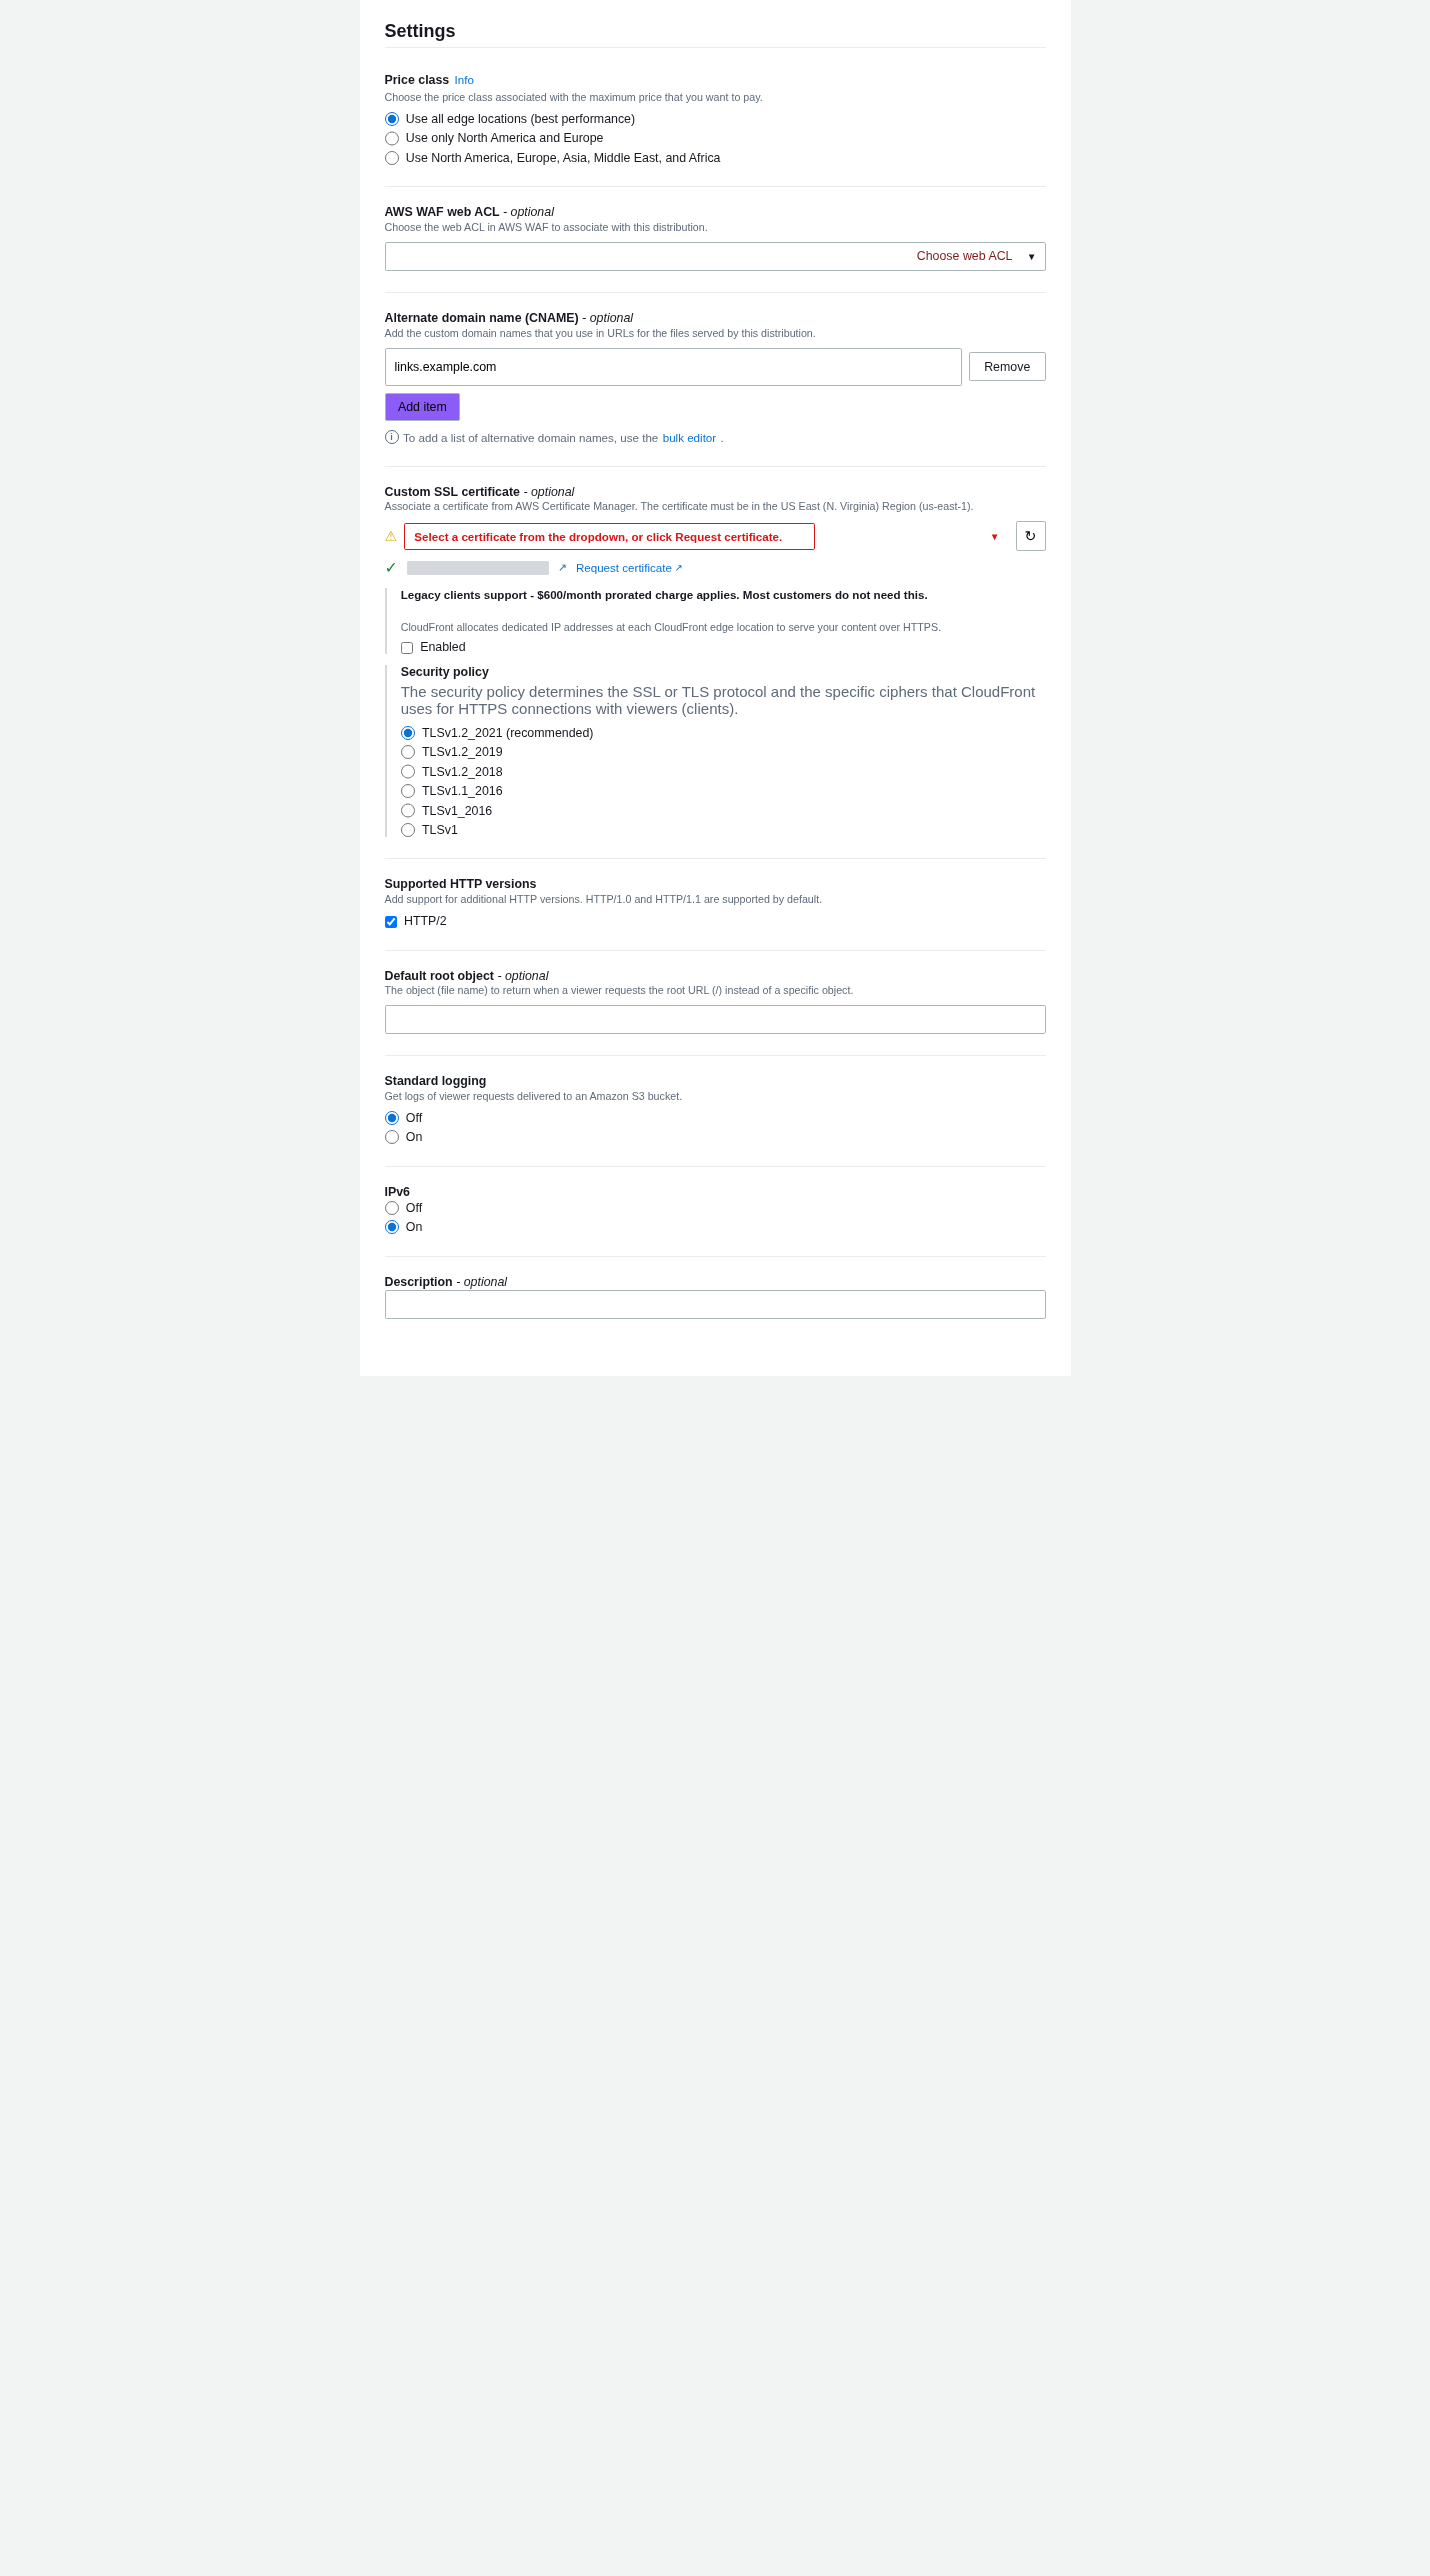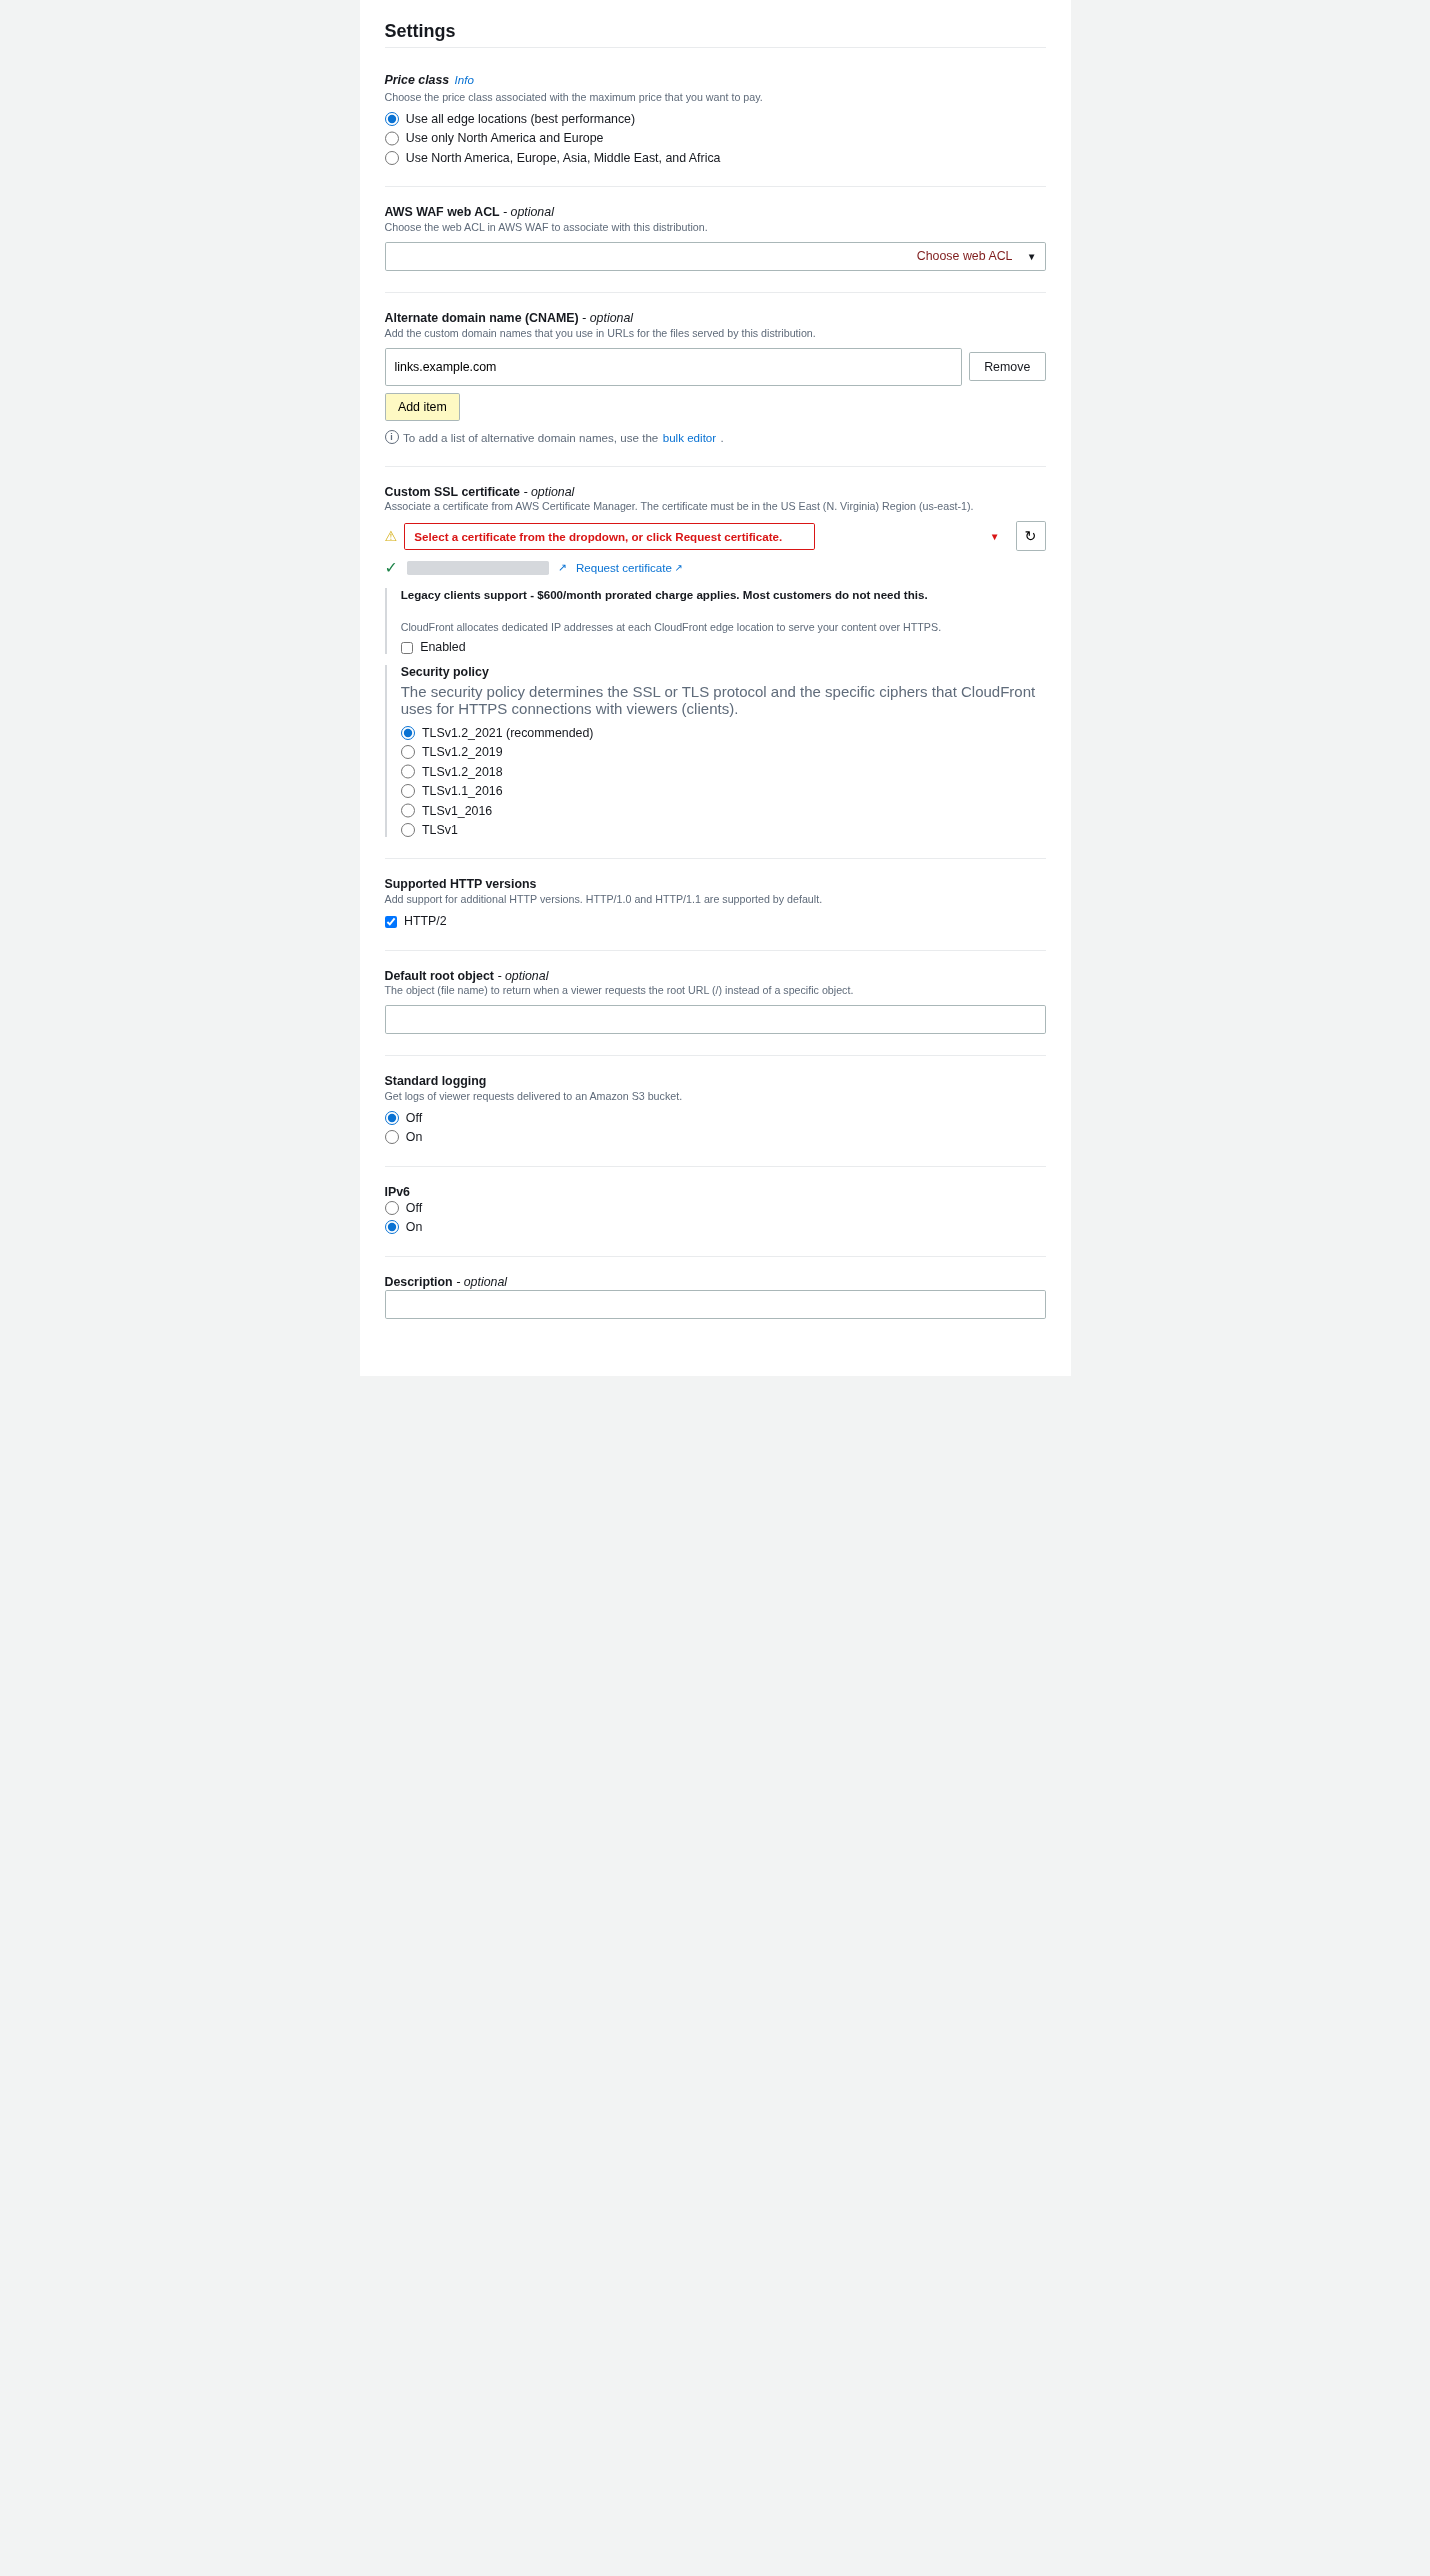--- a/index.html
+++ b/index.html
@@ -116,21 +116,21 @@
       font-size: 12.4px;
       cursor: pointer;
       color: #16191f;
       font-weight: 400;
     }
     .add-item-btn {
       margin-top: 7.1px;
       padding: 6.2px 12.4px;
       border: 0.9px solid #aab7b8;
       border-radius: 1.8px;
-      background: #fef9c3;
+      background: #8b5cf6;
       font-size: 12.4px;
       cursor: pointer;
     }
     .bulk-editor-note {
       display: flex;
       align-items: center;
       gap: 4.4px;
       margin-top: 9px;
       font-size: 11.6px;
       color: #5f6b7a;
@@ -266,21 +266,20 @@
     .divider {
       border: none;
       border-top: 0.9px solid #e9ebed;
       margin: 18px 0;
     }
     .section-title-row {
       display: flex;
       align-items: baseline;
       gap: 0;
       margin-bottom: 1.8px;
-      font-style: italic;
     }
   </style>
 </head>
 <body>
 
 <div class="page-container">
 
   <h1 class="page-title">Settings</h1>
 
   <div class="section">

